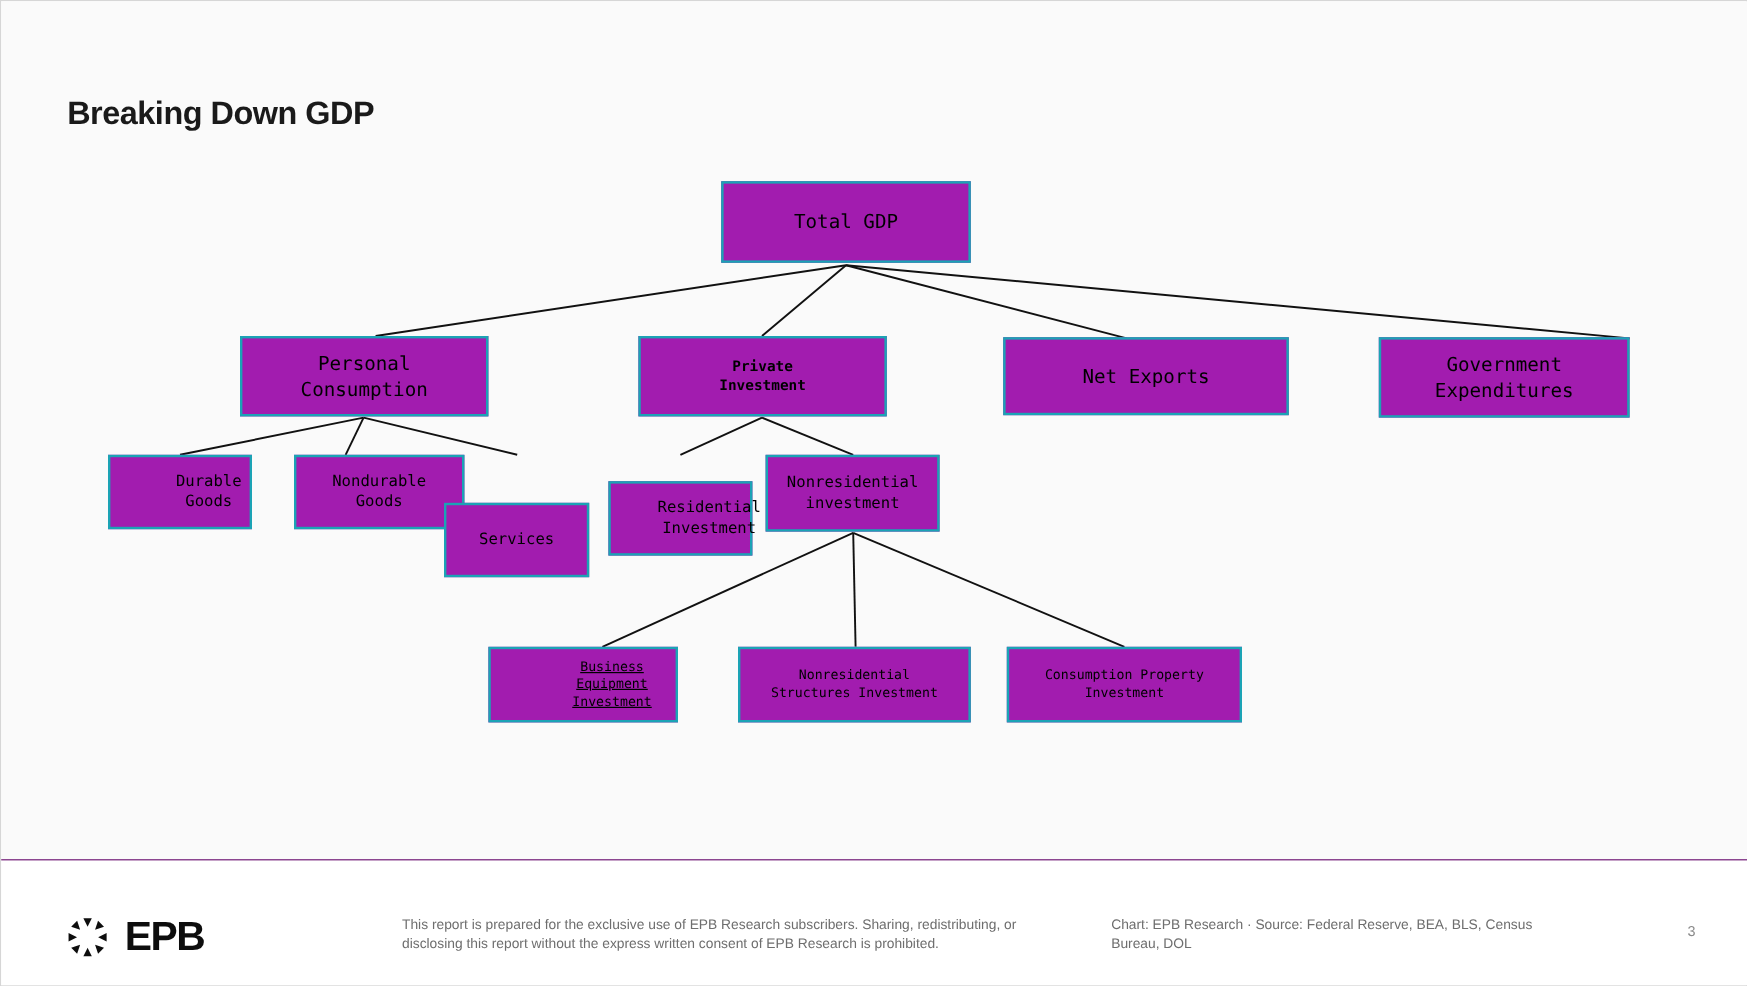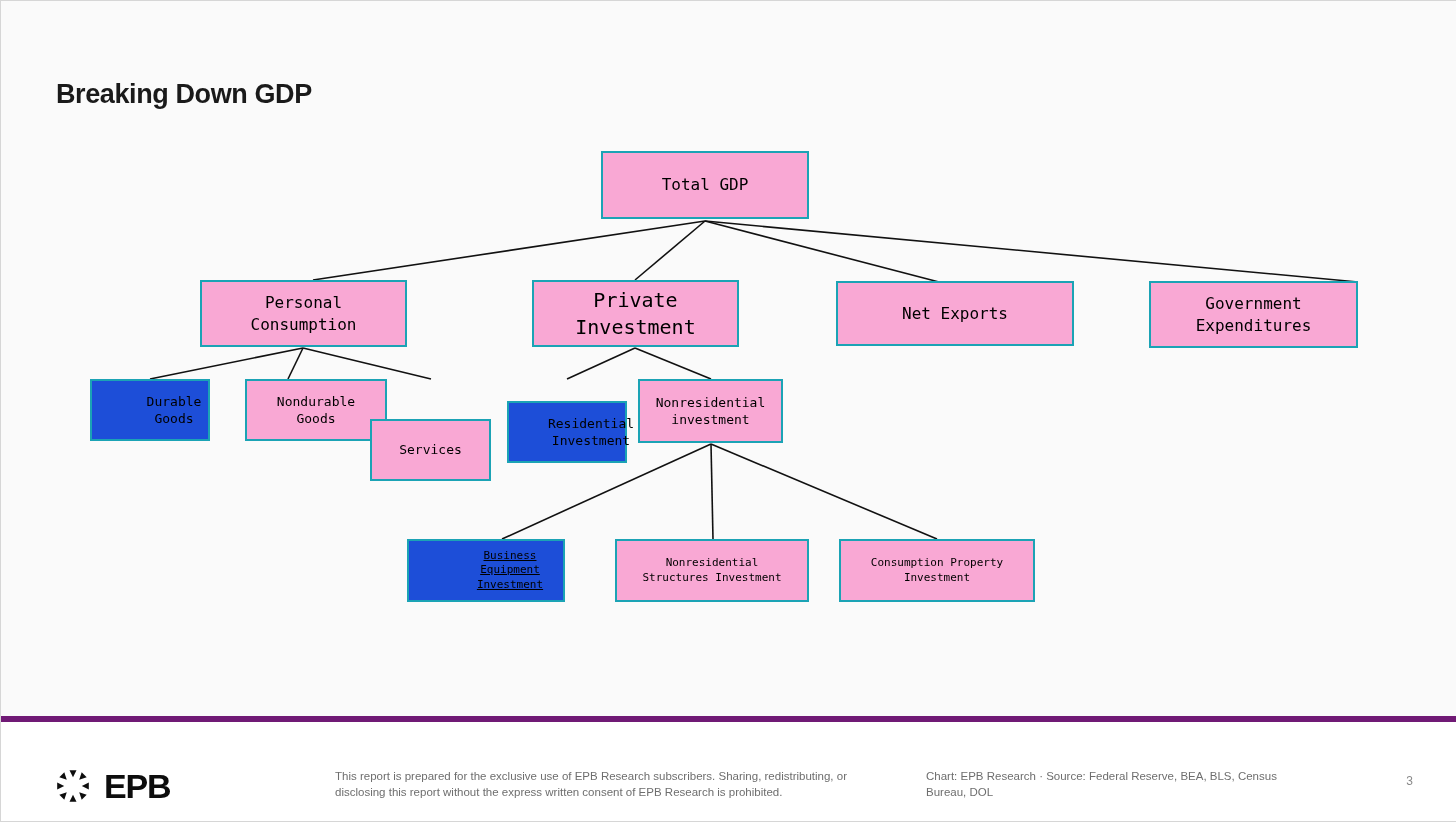--- a/index.html
+++ b/index.html
@@ -33,40 +33,40 @@
     margin-top:38px;
   }
   #tree {
     position:absolute;
     left:0; top:0;
     width:1456px; height:716px;
   }
   .node {
     position:absolute;
     border:2px solid #1ba3b5;
-    background:#f9a8d4;
+    background:#a21caf;
     display:flex;
     align-items:center;
     justify-content:center;
     text-align:center;
     font-family:"DejaVu Sans Mono", "Liberation Mono", monospace;
     color:#000000;
     line-height:1.32;
     letter-spacing:0px;
   }
-  .node.fill-salmon { background:#1d4ed8;padding-left:48px; }
+  .node.fill-salmon { background:#a21caf;padding-left:48px; }
   .node .lbl { display:block; white-space:pre-line; padding:0 4px; }
 
   
   #footer {
     position:absolute;
     left:0; bottom:0;
     width:1456px; height:105px;
     background:#ffffff;
-    border-top:6px solid #701a75;
+    border-top:1px solid #701a75;
   }
   #logo-wrap {
     position:absolute;
     left:50px; top:42px;
     display:flex;
     align-items:center;
     gap:9px;
   }
   #logo-mark { width:44px; height:44px; display:block; }
   #logo-text {
@@ -122,21 +122,21 @@
         <line x1="710" y1="443" x2="936" y2="538" stroke="#111111" stroke-width="1.6"></line>
       </svg>
     <div id="nodes">
         <div class="node" style="left: 600px; top: 150px; width: 208px; height: 68px; font-size: 16px;">
           <span class="lbl">Total GDP</span>
         </div>
         <div class="node" style="left: 199px; top: 279px; width: 207px; height: 67px; font-size: 16px;">
           <span class="lbl">Personal
 Consumption</span>
         </div>
-        <div class="node" style="left: 531px; top: 279px; width: 207px; height: 67px; font-size: 20px;">
+        <div class="node" style="left: 531px; top: 279px; width: 207px; height: 67px; font-size: 12px; font-weight: bold;">
           <span class="lbl">Private
 Investment</span>
         </div>
         <div class="node" style="left: 835px; top: 280px; width: 238px; height: 65px; font-size: 16px;">
           <span class="lbl">Net Exports</span>
         </div>
         <div class="node" style="left: 1148px; top: 280px; width: 209px; height: 67px; font-size: 16px;">
           <span class="lbl">Government
 Expenditures</span>
         </div>

